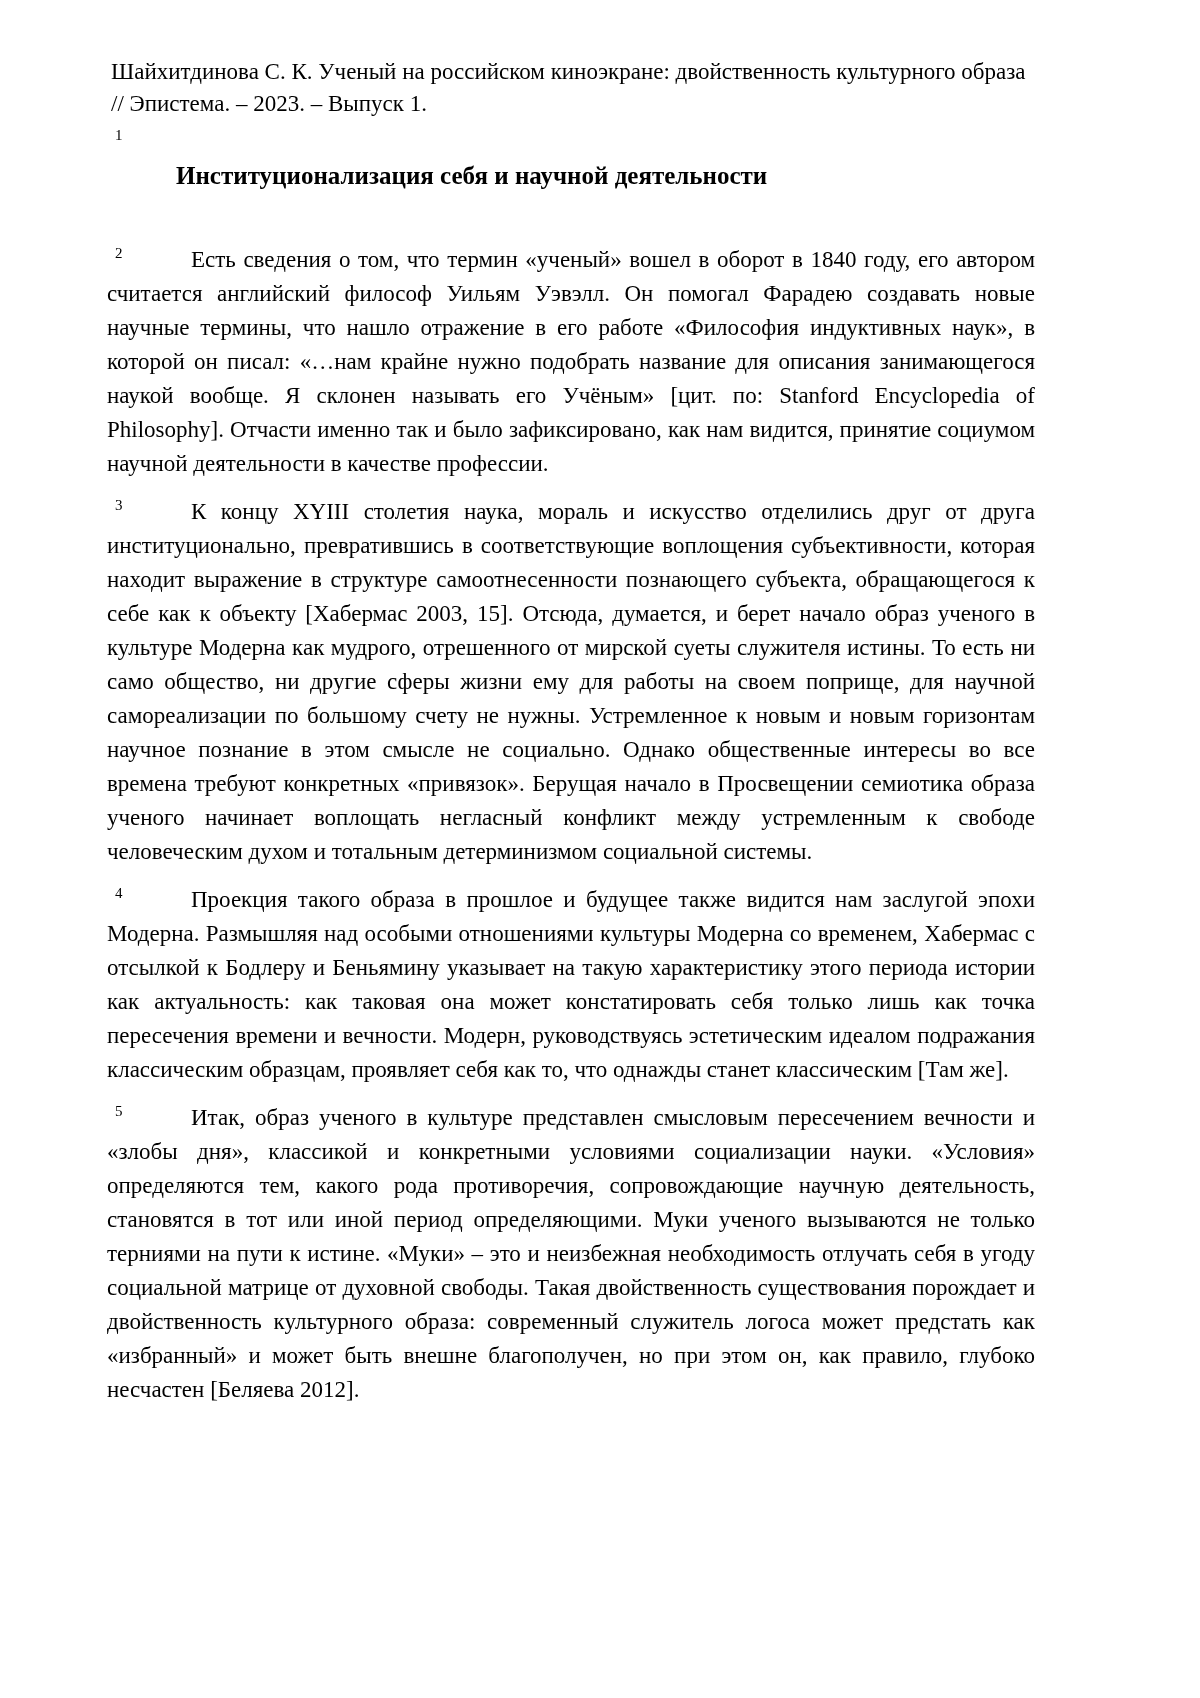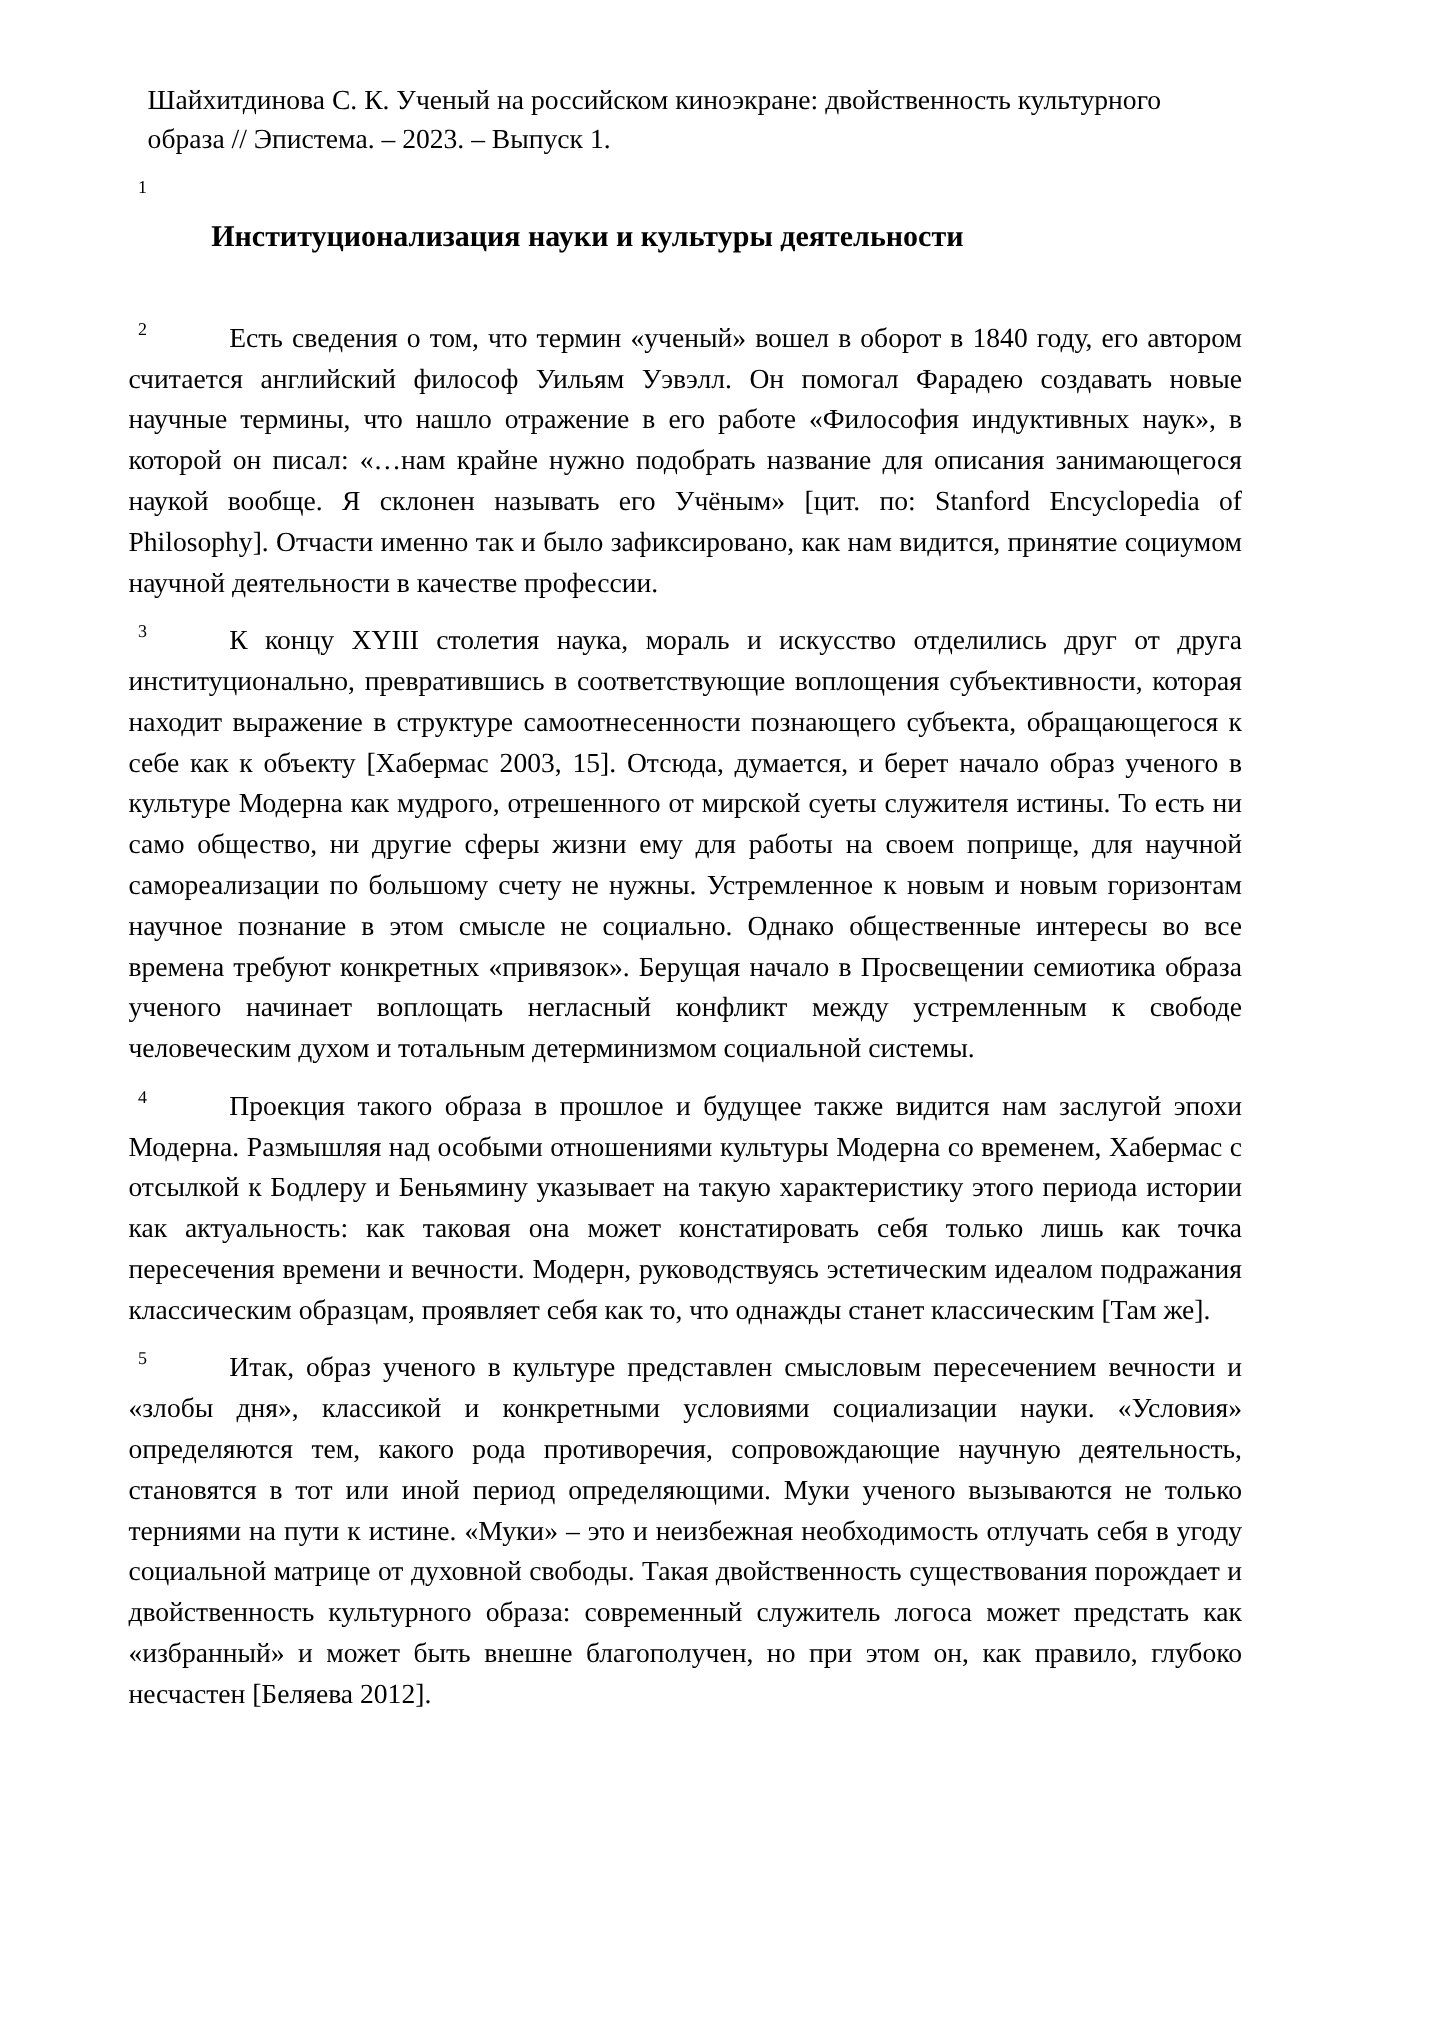--- a/index.html
+++ b/index.html
@@ -20,21 +20,21 @@
     height: 1698px;
     padding: 52px 165px 0 107px;
     background: #ffffff;
   }
   .citation {
     font-size: 23px;
     line-height: 32px;
     text-align: left;
   }
   .citation-line {
-    margin: 16px;
+    margin: 4px;
   }
   .heading-num {
     font-size: 15px;
     line-height: 18px;
     margin: 6px 0 0 8px;
   }
   .section-heading {
     font-size: 25px;
     font-weight: bold;
     line-height: 32px;
@@ -62,21 +62,21 @@
 <body>
 
 <div class="page">
 
   <div class="citation">
     <p class="citation-line">Шайхитдинова С. К. Ученый на российском киноэкране: двойственность культурного образа // Эпистема. – 2023. – Выпуск 1.</p>
   </div>
 
   <div class="heading-num">1</div>
 
-  <h1 class="section-heading">Институционализация науки и культуры деятельности</h1>
+  <h1 class="section-heading">Институционализация себя и научной деятельности</h1>
 
   <p class="para">
     <span class="para-num">2</span><span>Есть сведения о том, что термин «ученый» вошел в оборот в 1840 году, его автором считается английский философ Уильям Уэвэлл. Он помогал Фарадею создавать новые научные термины, что нашло отражение в его работе «Философия индуктивных наук», в которой он писал: «…нам крайне нужно подобрать название для описания занимающегося наукой вообще. Я склонен называть его Учёным» [цит. по: Stanford Encyclopedia of Philosophy]. Отчасти именно так и было зафиксировано, как нам видится, принятие социумом научной деятельности в качестве профессии.</span>
   </p>
 
   <p class="para">
     <span class="para-num">3</span><span>К концу ХYIII столетия наука, мораль и искусство отделились друг от друга институционально, превратившись в соответствующие воплощения субъективности, которая находит выражение в структуре самоотнесенности познающего субъекта, обращающегося к себе как к объекту [Хабермас 2003, 15]. Отсюда, думается, и берет начало образ ученого в культуре Модерна как мудрого, отрешенного от мирской суеты служителя истины. То есть ни само общество, ни другие сферы жизни ему для работы на своем поприще, для научной самореализации по большому счету не нужны. Устремленное к новым и новым горизонтам научное познание в этом смысле не социально. Однако общественные интересы во все времена требуют конкретных «привязок». Берущая начало в Просвещении семиотика образа ученого начинает воплощать негласный конфликт между устремленным к свободе человеческим духом и тотальным детерминизмом социальной системы.</span>
   </p>
 
   <p class="para">

